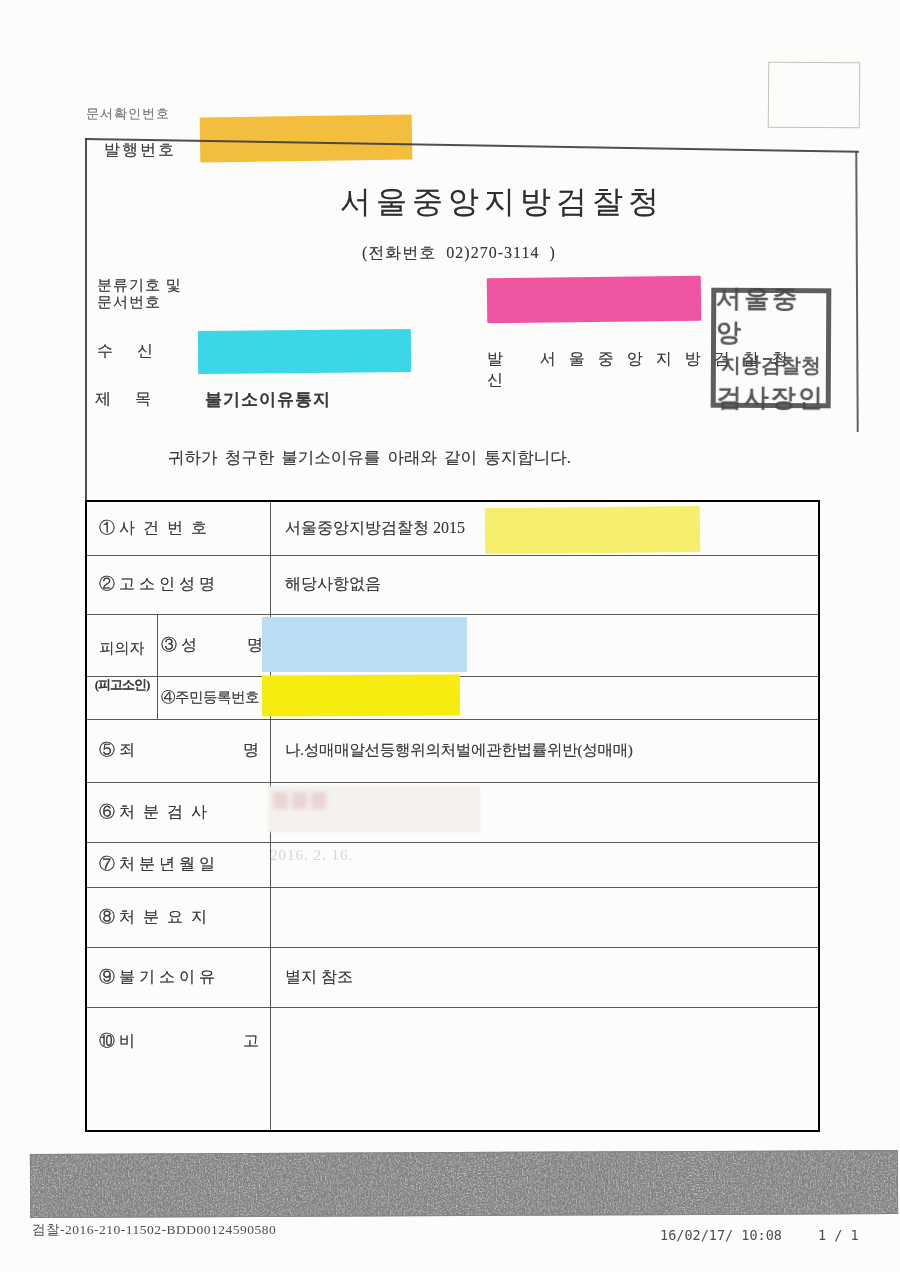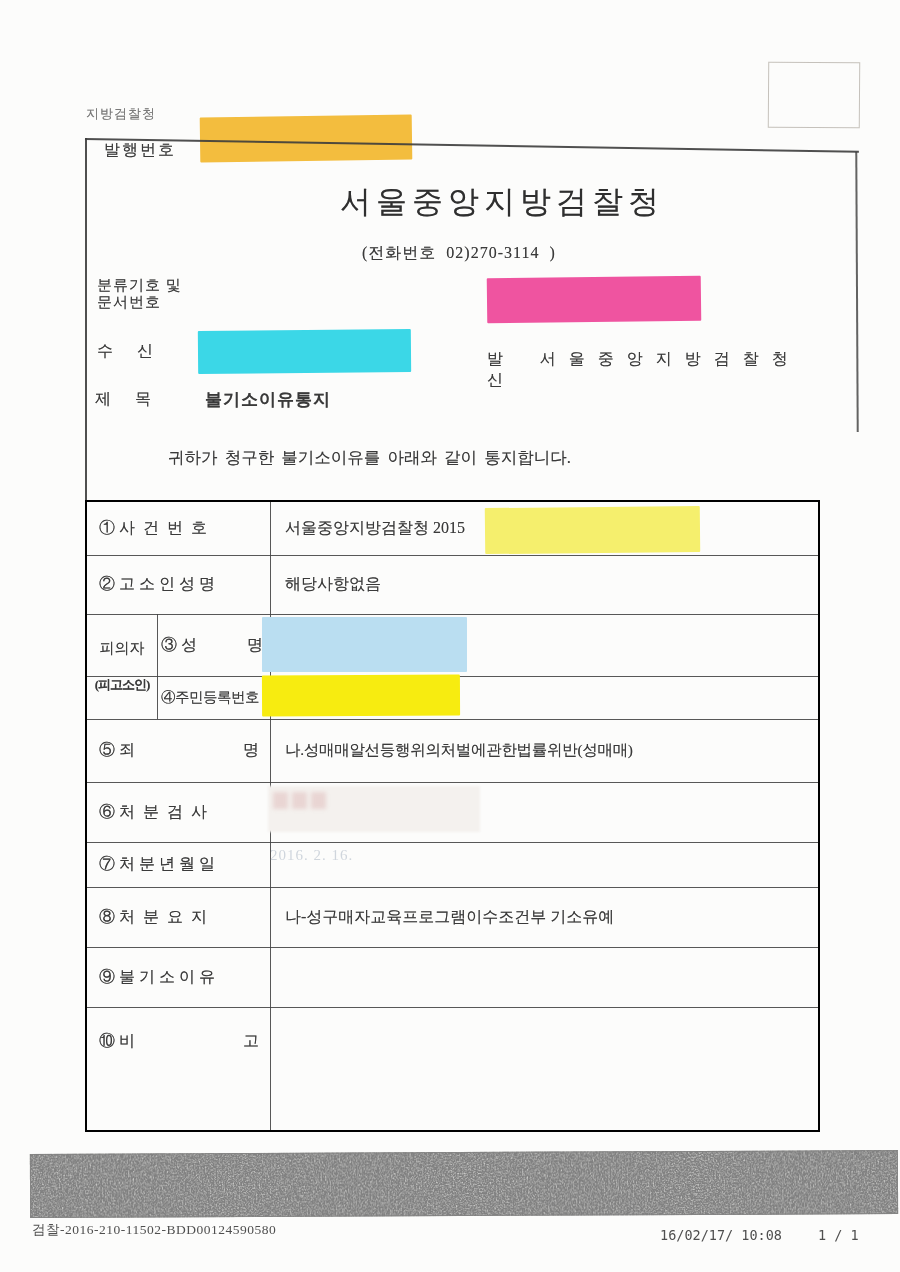--- a/index.html
+++ b/index.html
@@ -78,21 +78,21 @@
   .noise-wrap{left:30px;top:1152px;width:868px;height:64px;transform:rotate(-.25deg);}
   .footer-code{left:32px;top:1221px;font-family:Liberation Serif, serif;font-size:13.5px;color:#4f4f4f;letter-spacing:.5px;}
   .footer-date{left:660px;top:1227px;font-family:"DejaVu Sans Mono","Liberation Mono",monospace;font-size:13.5px;color:#4f4f4f;}
   .footer-page{left:818px;top:1227px;font-family:"DejaVu Sans Mono","Liberation Mono",monospace;font-size:13.5px;color:#4f4f4f;}
 </style>
 </head>
 <body>
 
 <div class="page">
 
-  <div class="abs doc-check scan-text ws-pre">지방검찰청</div>
+  <div class="abs doc-check scan-text ws-pre">문서확인번호</div>
   <div class="abs redaction red-issue" style="background-color: rgb(243, 189, 62);"></div>
   <div class="abs issue-no scan-text">발행번호</div>
   <div class="abs frame-top"></div>
   <div class="abs frame-left"></div>
   <div class="abs frame-right"></div>
   <div class="abs empty-box"></div>
 
   <div class="abs title scan-text">서울중앙지방검찰청</div>
   <div class="abs phone scan-text ws-pre">(전화번호  02)270-3114  )</div>
 
@@ -101,20 +101,25 @@
   <div class="abs redaction red-class" style="background-color: rgb(239, 84, 160);"></div>
 
   <div class="abs recv scan-text ws-pre">수      신</div>
   <div class="abs redaction red-recv" style="background-color: rgb(59, 215, 231);"></div>
 
   <div class="abs sender">
     <span class="scan-text">발 신</span>
     <span class="val scan-text">서울중앙지방검찰청</span>
   </div>
 
+  <div class="abs stamp">
+    <span class="s1">서울중앙</span>
+    <span class="s2">지방검찰청</span>
+    <span class="s3">검사장인</span>
+  </div>
 
   <div class="abs subj-label scan-text ws-pre">제      목</div>
   <div class="abs subj-value scan-text">불기소이유통지</div>
 
   <div class="abs body-line scan-text">귀하가 청구한 불기소이유를 아래와 같이 통지합니다.</div>
 
   <div class="abs tbl">
     <div class="hline" style="top:53px"></div>
     <div class="hline" style="top:112px"></div>
     <div class="hline" style="top:174px"></div>
@@ -147,23 +152,23 @@
       <span>⑤ 죄</span>
       <span>명</span>
     </div>
     <div class="cell r5 val offense-val scan-text">나.성매매알선등행위의처벌에관한법률위반(성매매)</div>
 
     <div class="cell r6 lbl ws-pre scan-text">⑥ 처  분  검  사</div>
 
     <div class="cell r7 lbl ws-pre scan-text">⑦ 처 분 년 월 일</div>
 
     <div class="cell r8 lbl ws-pre scan-text">⑧ 처  분  요  지</div>
-    <div class="cell r8 val scan-text">나-성구매자교육프로그램이수조건부 기소유예</div>
 
     <div class="cell r9 lbl ws-pre scan-text">⑨ 불 기 소 이 유</div>
+    <div class="cell r9 val scan-text">별지 참조</div>
 
     <div class="cell r10 lbl-split scan-text" style="align-items:flex-start;padding-top:40px;">
       <span>⑩ 비</span>
       <span>고</span>
     </div>
   </div>
 
   <div class="abs redaction red-case" style="background-color: rgb(245, 239, 109);"></div>
   <div class="abs redaction red-name" style="background-color: rgb(186, 222, 241);"></div>
   <div class="abs redaction red-rrn" style="background-color: rgb(247, 236, 16);"></div>

